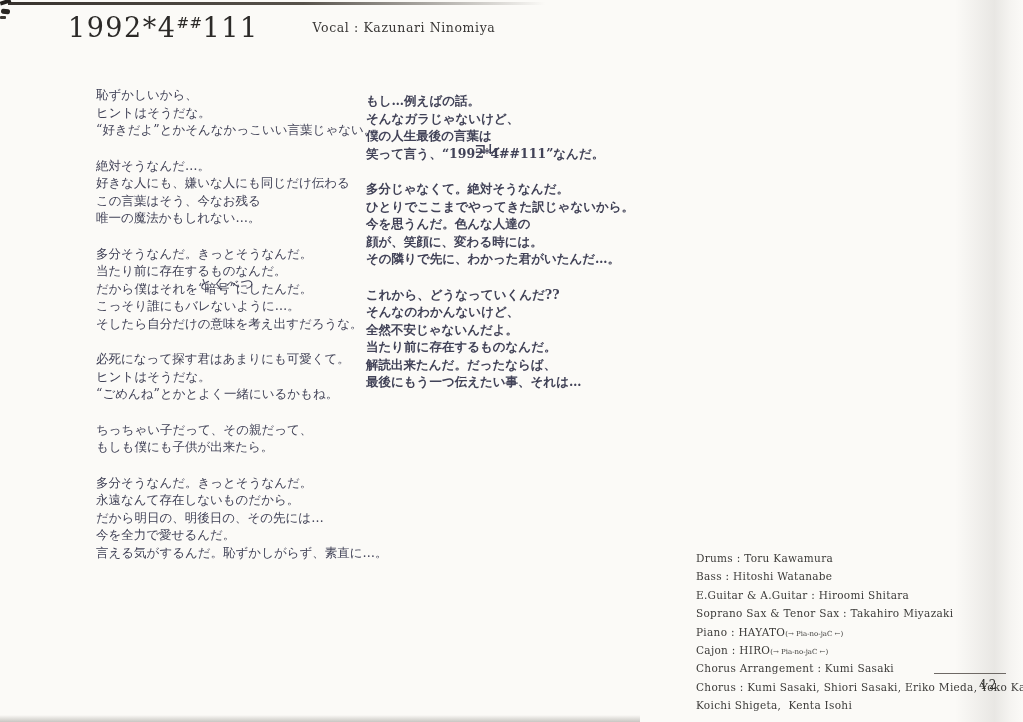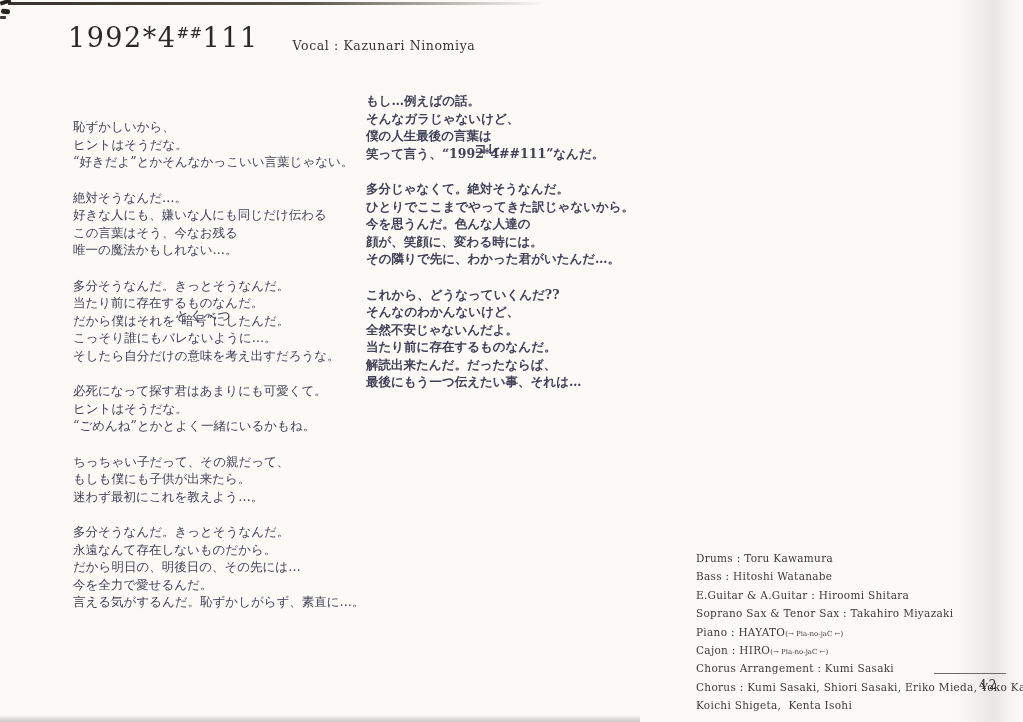--- a/index.html
+++ b/index.html
@@ -14,27 +14,27 @@
   .top-line{position:absolute;left:8px;top:2px;width:537px;height:3px;
     background:linear-gradient(to right,#38332e,#57524b 55%,rgba(95,90,82,0));}
   .mark-a{position:absolute;left:0;top:0;width:11px;height:4px;background:#23201d;transform:rotate(-18deg);}
   .mark-b{position:absolute;left:1px;top:9px;width:9px;height:5px;background:#2a2723;border-radius:2px;transform:rotate(8deg);}
   .mark-c{position:absolute;left:0;top:16px;width:6px;height:3px;background:#3a3631;border-radius:1px;}
   .edge-right{position:absolute;right:0;top:0;width:68px;height:100%;
     background:linear-gradient(to right,rgba(70,64,58,0) 0%,rgba(70,64,58,0.10) 58%,rgba(70,64,58,0.03) 82%,rgba(255,255,255,0) 100%);}
   .edge-bottom{position:absolute;left:0;bottom:0;width:640px;height:7px;
     background:linear-gradient(to top,rgba(70,64,58,0.28),rgba(70,64,58,0));}
   
-  .header{position:absolute;left:68px;top:22px;display:flex;align-items:flex-end;white-space:nowrap;}
+  .header{position:absolute;left:68px;top:12px;display:flex;align-items:center;white-space:nowrap;gap:20px;}
   .title{font-size:27px;letter-spacing:1.5px;color:#2c2a28;font-weight:400;}
   .title .sup{font-size:15px;position:relative;top:-9px;letter-spacing:0.5px;}
   .vocal{font-size:12.5px;margin-left:34px;color:#393736;letter-spacing:0.6px;}
   
   .col{position:absolute;}
-  .col-left{left:73px;top:86px;margin-top:32px;}
+  .col-left{left:96px;top:86px;}
   .col-right{left:366px;top:92px;font-weight:bold;}
   .stanza{margin-bottom:18px;}
   .line{font-size:12.5px;line-height:17.5px;color:#414257;white-space:nowrap;}
   .ruby-line{position:relative;}
   .furi{position:absolute;top:-5px;font-size:13px;letter-spacing:0.5px;color:#414257;}
   
   .credits{position:absolute;left:696px;top:550px;color:#3c3b39;}
   .credit-line{font-size:10.5px;line-height:16.4px;letter-spacing:0.3px;white-space:pre;}
   .credit-suffix{font-size:7px;letter-spacing:0;}
   
@@ -81,21 +81,20 @@
       <div class="line">そしたら自分だけの意味を考え出すだろうな。</div>
     </div>
     <div class="stanza">
       <div class="line">必死になって探す君はあまりにも可愛くて。</div>
       <div class="line">ヒントはそうだな。</div>
       <div class="line">“ごめんね”とかとよく一緒にいるかもね。</div>
     </div>
     <div class="stanza">
       <div class="line">ちっちゃい子だって、その親だって、</div>
       <div class="line">もしも僕にも子供が出来たら。</div>
-      <div class="line">迷わず最初にこれを教えよう…。</div>
     </div>
     <div class="stanza">
       <div class="line">多分そうなんだ。きっとそうなんだ。</div>
       <div class="line">永遠なんて存在しないものだから。</div>
       <div class="line">だから明日の、明後日の、その先には…</div>
       <div class="line">今を全力で愛せるんだ。</div>
       <div class="line">言える気がするんだ。恥ずかしがらず、素直に…。</div>
     </div>
   </div>
 

